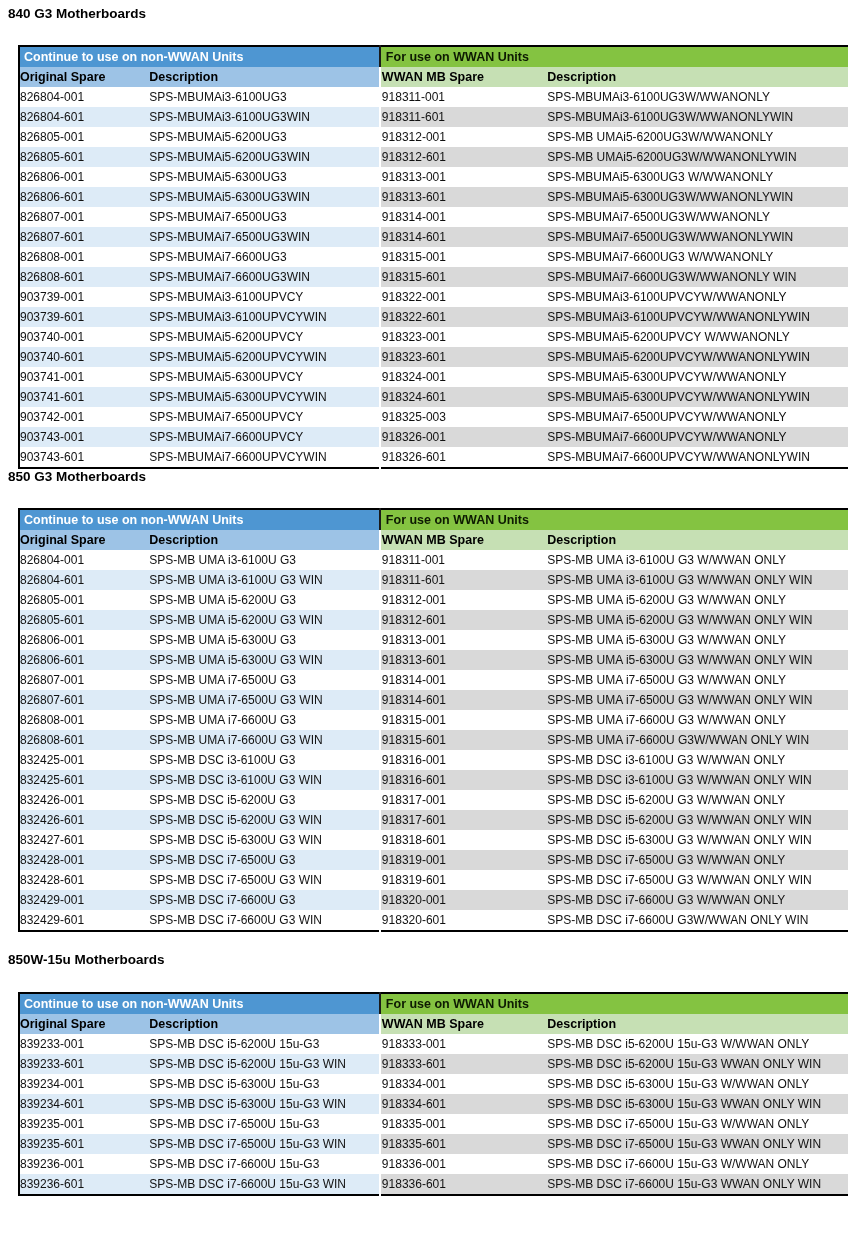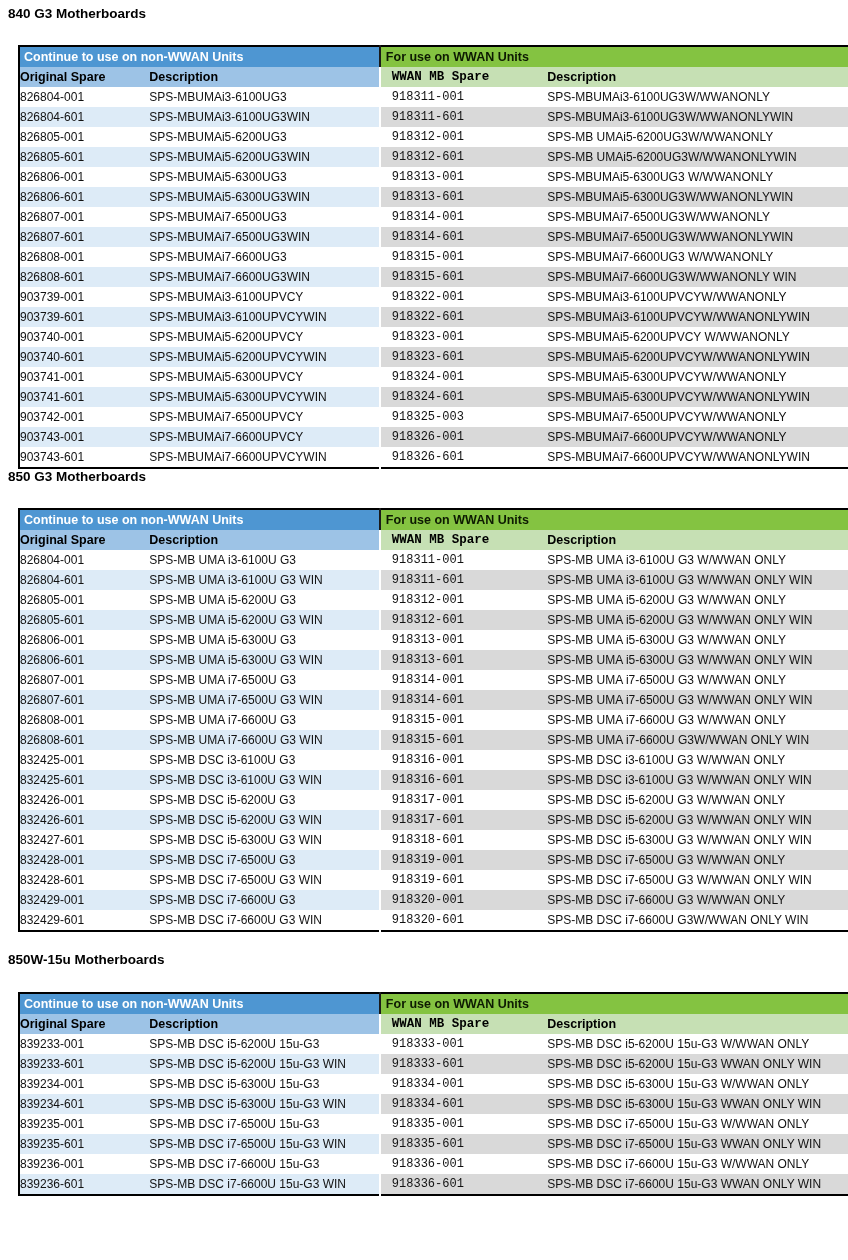--- a/index.html
+++ b/index.html
@@ -67,21 +67,21 @@
 
   
   td.sub { font-weight: bold; color: #000000; font-size: 12.5px; }
   td.sub.b { background: #9DC3E6; }
   td.sub.g { background: #C6E0B4; }
   td.sub.g.first { border-left: 2px solid #ffffff; }
 
   
   td.c1 { }
   td.c2 { padding-left: 8px; }
-  td.c3 { padding-left: 11px; border-left: 2px solid #ffffff; font-family: Liberation Mono, monospace; }
+  td.c3 { padding-left: 1px; border-left: 2px solid #ffffff; }
   td.c4 { padding-left: 2px; }
 
   tbody tr:nth-child(even) td.c1,
   tbody tr:nth-child(even) td.c2 { background: #DDEBF7; }
   tbody tr:nth-child(even) td.c3,
   tbody tr:nth-child(even) td.c4 { background: #D9D9D9; }
 </style>
 </head>
 <body>
 

